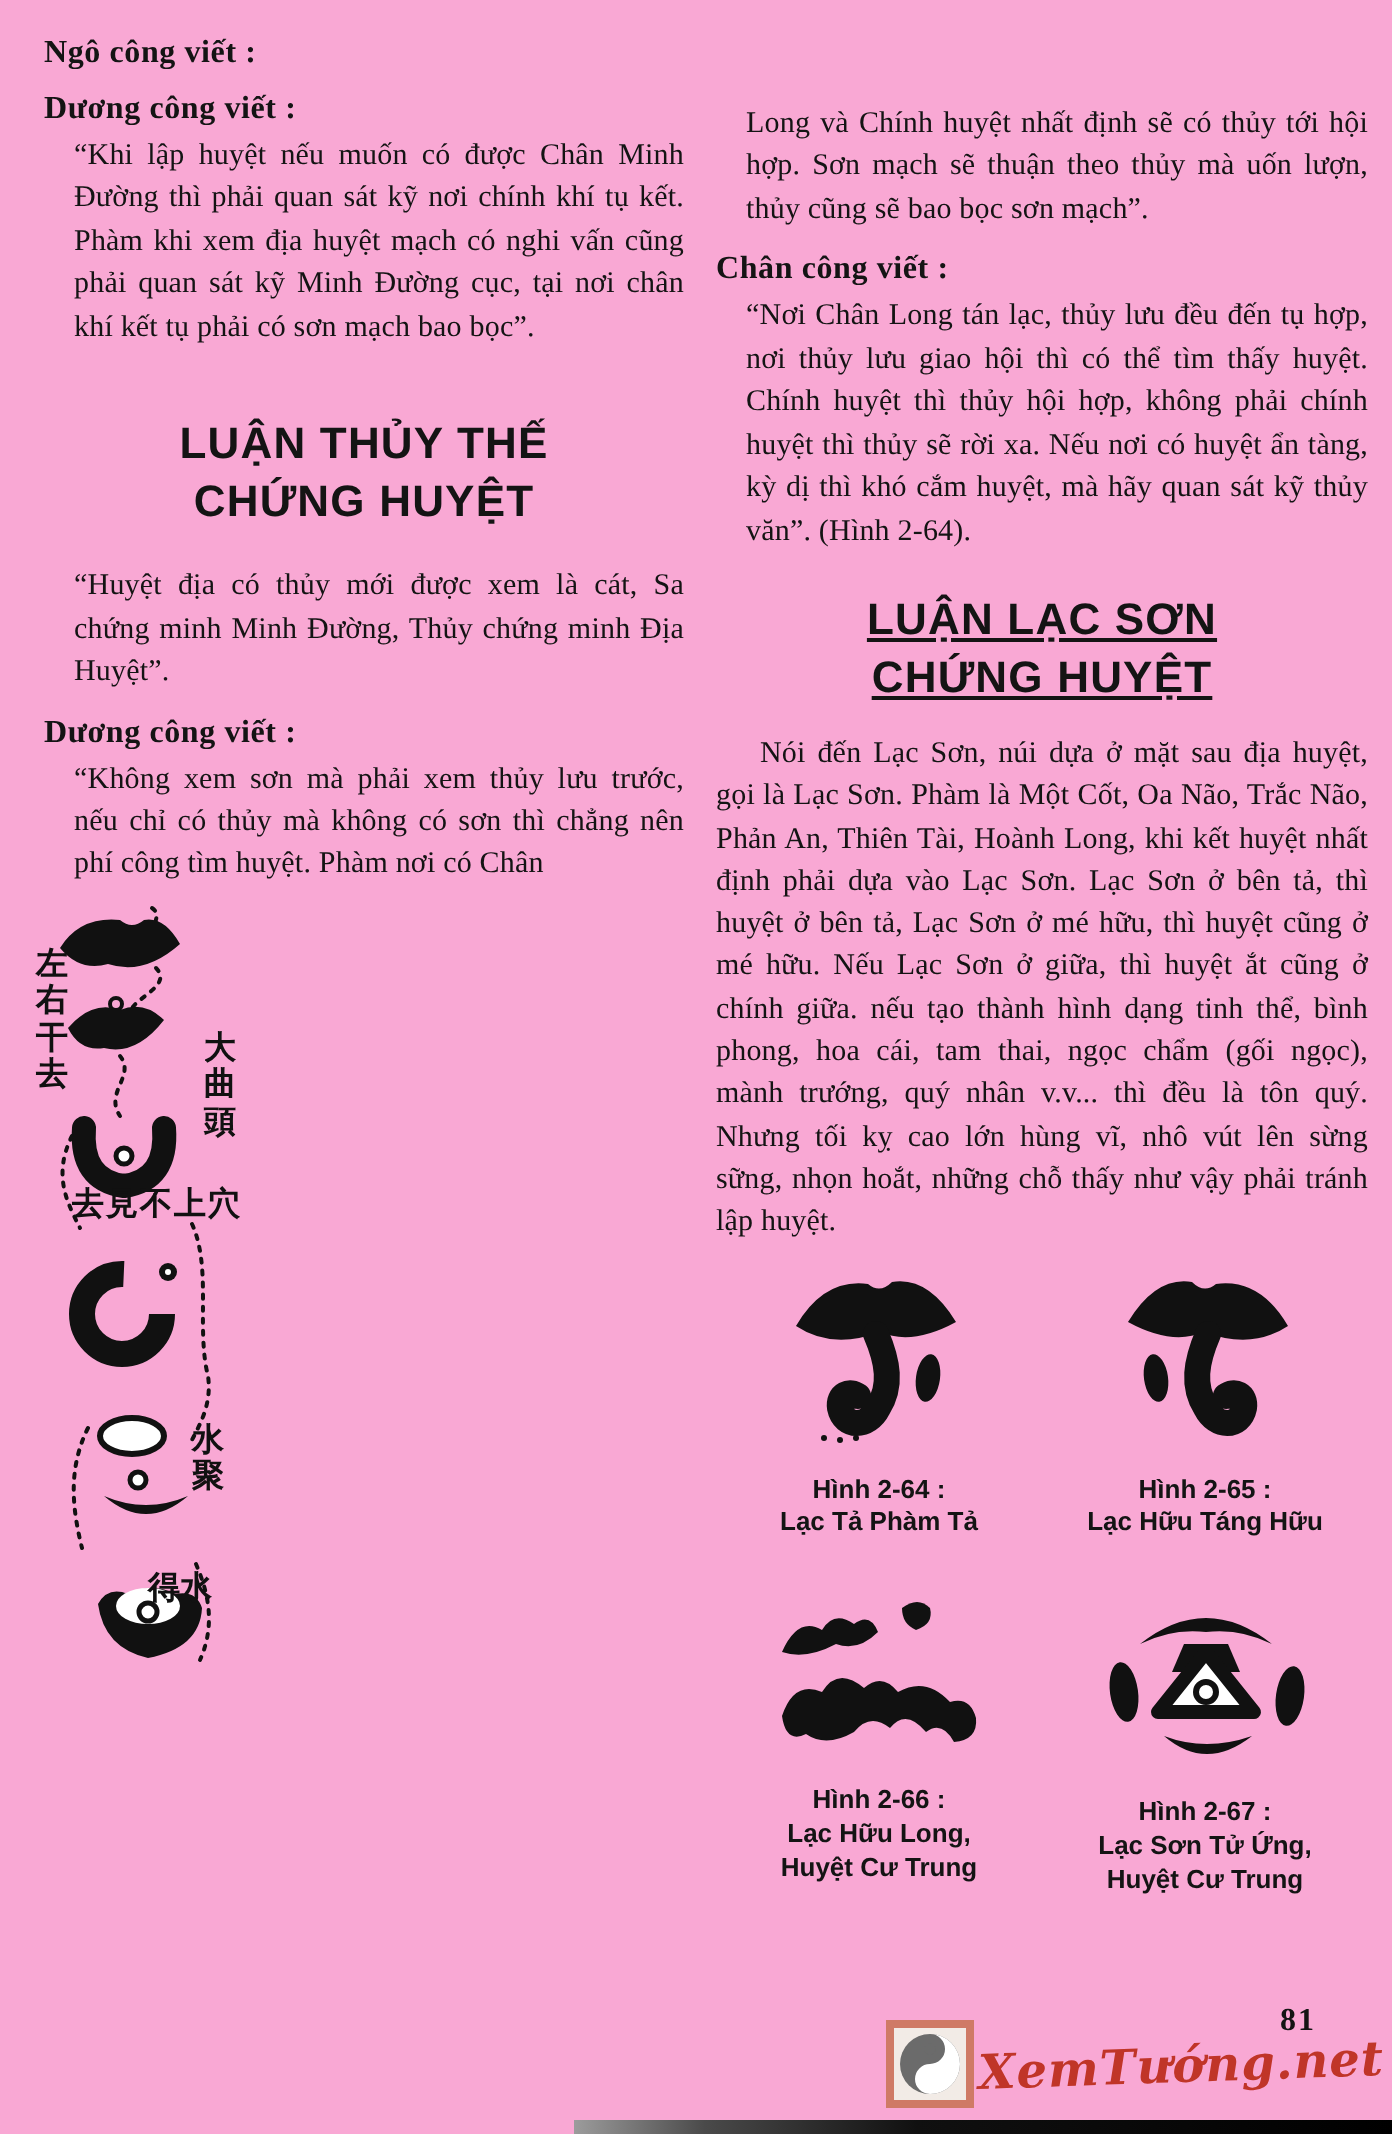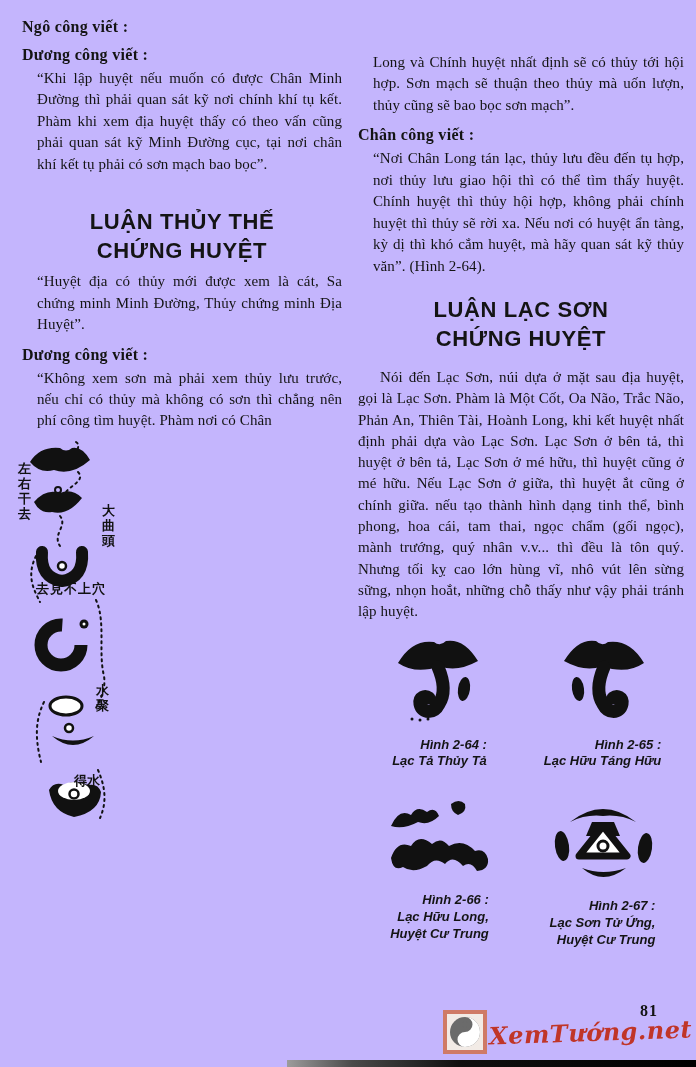--- a/index.html
+++ b/index.html
@@ -1,67 +1,67 @@
 <!DOCTYPE html>
 <html><head>
 <meta charset="utf-8">
 <style>
   html,body{margin:0;padding:0;background:#e8e8e8;}
   .page{
     position:relative;width:696px;height:1067px;margin:0 auto;
-    background:#c4b5fd;color:#141414;overflow:hidden;
+    background:#f9a8d4;color:#141414;overflow:hidden;
     font-family:"Liberation Serif",serif;
   }
   .col{position:absolute;}
   .col-left{left:22px;top:18px;width:320px;}
   .col-right{left:358px;top:14px;width:326px;}
   .speaker{
     font-weight:bold;font-size:16px;margin:10px 0 4px 0;letter-spacing:0.3px;
   }
   .speaker:first-child{margin-top:0;}
   .quote{
     margin:0;padding-left:15px;font-size:15px;line-height:1.43;
     text-align:justify;letter-spacing:0.1px;
   }
   .heading{
     font-family:"Liberation Sans",sans-serif;font-weight:bold;
     font-size:22px;line-height:1.32;text-align:center;letter-spacing:0.6px;
-    margin:32px 0 6px 0;
-  }
-  .col-right .heading{margin:18px 0 14px 0;}
+    margin:32px 0 18px 0;
+  }
+  .col-right .heading{margin:18px 0 14px 0;text-decoration:underline;}
   .heading span{display:block;}
   .para{
     margin:0;font-size:15px;line-height:1.42;text-align:justify;
     text-indent:22px;letter-spacing:0.1px;
   }
   
   .fig63{position:relative;width:152px;height:446px;margin:8px 0 0 -6px;}
   .fig63 svg{position:absolute;left:0;top:0;}
   .cjk{
-    position:absolute;color:#111;font-weight:bold;font-size:13px;
+    position:absolute;color:#111;font-weight:bold;font-size:16px;
     line-height:1.15;word-break:break-all;
   }
   .cjk.vert{width:12px;}
   .fig63-caption{
     position:absolute;left:14px;top:394px;width:108px;text-align:right;
     font-family:"Liberation Sans",sans-serif;font-weight:bold;
     font-size:13px;line-height:1.28;
   }
   .fig63-caption span{display:block;}
   
   .fig-grid{display:flex;flex-wrap:wrap;margin-top:8px;}
   .fig-cell{
     width:50%;box-sizing:border-box;display:flex;flex-direction:column;
     align-items:center;
   }
   .fig-cell.row2{margin-top:26px;}
   .fig-caption{
-    margin-top:14px;text-align:right;
+    margin-top:14px;text-align:center;
     font-family:"Liberation Sans",sans-serif;font-weight:bold;
-    font-size:13px;line-height:1.3;font-style:italic;
+    font-size:13px;line-height:1.3;
   }
   .fig-caption span{display:block;}
   
   .page-number{
     position:absolute;right:38px;top:1002px;font-weight:bold;font-size:16px;
     letter-spacing:1px;
   }
   .watermark{
     position:absolute;right:4px;top:1010px;display:flex;align-items:center;
   }
@@ -81,21 +81,21 @@
 </style>
 </head>
 <body>
 
 <div class="page">
 
   <div class="col col-left">
     <div class="speaker">Ngô công viết :</div>
 
     <div class="speaker">Dương công viết :</div>
-    <p class="quote">“Khi lập huyệt nếu muốn có được Chân Minh Đường thì phải quan sát kỹ nơi chính khí tụ kết. Phàm khi xem địa huyệt thấy có theo vấn cũng phải quan sát kỹ Minh Đường cục, tại nơi chân khí kết tụ phải có sơn mạch bao bọc”.</p>
+    <p class="quote">“Khi lập huyệt nếu muốn có được Chân Minh Đường thì phải quan sát kỹ nơi chính khí tụ kết. Phàm khi xem địa huyệt mạch có nghi vấn cũng phải quan sát kỹ Minh Đường cục, tại nơi chân khí kết tụ phải có sơn mạch bao bọc”.</p>
 
     <div class="heading">
       <span>LUẬN THỦY THẾ</span>
       <span>CHỨNG HUYỆT</span>
     </div>
 
     <p class="quote">“Huyệt địa có thủy mới được xem là cát, Sa chứng minh Minh Đường, Thủy chứng minh Địa Huyệt”.</p>
 
     <div class="speaker">Dương công viết :</div>
     <p class="quote">“Không xem sơn mà phải xem thủy lưu trước, nếu chỉ có thủy mà không có sơn thì chẳng nên phí công tìm huyệt. Phàm nơi có Chân</p>
@@ -128,21 +128,21 @@
         <path class="ink" d="M36,296 Q57,314 78,296 Q57,305 36,296 Z"></path>
 
         <path class="ink" d="M33,350 Q38,341 48,345 Q60,339 72,345 Q82,343 85,352 Q84,372 58,377 Q36,372 33,350 Z"></path>
         <ellipse cx="58" cy="351" rx="16" ry="9" fill="#fff"></ellipse>
         <circle cx="58" cy="354" r="4.5" fill="#fff" stroke="#111" stroke-width="2.5"></circle>
         <path class="dotted" d="M82,330 C88,344 92,360 84,378"></path>
       </svg>
       <div class="cjk vert" style="left:2px;top:22px;">左右干去</div>
       <div class="cjk vert" style="left:86px;top:64px;">大曲頭</div>
       <div class="cjk" style="left:20px;top:142px;letter-spacing:1px;">去見不上穴</div>
-      <div class="cjk vert" style="left:80px;top:244px;">水聚</div>
+      <div class="cjk vert" style="left:80px;top:260px;">水聚</div>
       <div class="cjk" style="left:58px;top:334px;">得水</div>
     </div>
   </div>
 
   <div class="col col-right">
     <p class="quote" style="padding-left:15px;margin-top:38px;">Long và Chính huyệt nhất định sẽ có thủy tới hội hợp. Sơn mạch sẽ thuận theo thủy mà uốn lượn, thủy cũng sẽ bao bọc sơn mạch”.</p>
 
     <div class="speaker">Chân công viết :</div>
     <p class="quote">“Nơi Chân Long tán lạc, thủy lưu đều đến tụ hợp, nơi thủy lưu giao hội thì có thể tìm thấy huyệt. Chính huyệt thì thủy hội hợp, không phải chính huyệt thì thủy sẽ rời xa. Nếu nơi có huyệt ẩn tàng, kỳ dị thì khó cắm huyệt, mà hãy quan sát kỹ thủy văn”. (Hình 2-64).</p>
 
@@ -161,21 +161,21 @@
             <path d="M6,32 Q20,8 42,11 Q48,16 54,10 Q72,7 86,30 Q64,42 48,35 Q24,44 6,32 Z"></path>
             <path d="M46,36 C52,50 54,62 47,73 C42,83 30,83 28,73 C27,66 33,64 37,67" fill="none" stroke="#111" stroke-width="13" stroke-linecap="round"></path>
             <ellipse cx="72" cy="58" rx="6" ry="12" transform="rotate(8 72 58)"></ellipse>
             <circle cx="20" cy="88" r="1.5"></circle>
               <circle cx="28" cy="89" r="1.5"></circle>
               <circle cx="36" cy="88" r="1.5"></circle>
           </g>
         </svg>
         <div class="fig-caption">
           <span>Hình 2-64 :</span>
-          <span>Lạc Tả Thủy Tả</span>
+          <span>Lạc Tả Phàm Tả</span>
         </div>
       </div>
 
       <div class="fig-cell">
         <svg width="95" height="92" viewBox="0 0 95 92" aria-hidden="true">
           <g class="ink" transform="translate(95,0) scale(-1,1)">
             <path d="M6,32 Q20,8 42,11 Q48,16 54,10 Q72,7 86,30 Q64,42 48,35 Q24,44 6,32 Z"></path>
             <path d="M46,36 C52,50 54,62 47,73 C42,83 30,83 28,73 C27,66 33,64 37,67" fill="none" stroke="#111" stroke-width="13" stroke-linecap="round"></path>
             <ellipse cx="72" cy="58" rx="6" ry="12" transform="rotate(8 72 58)"></ellipse>
           </g>

